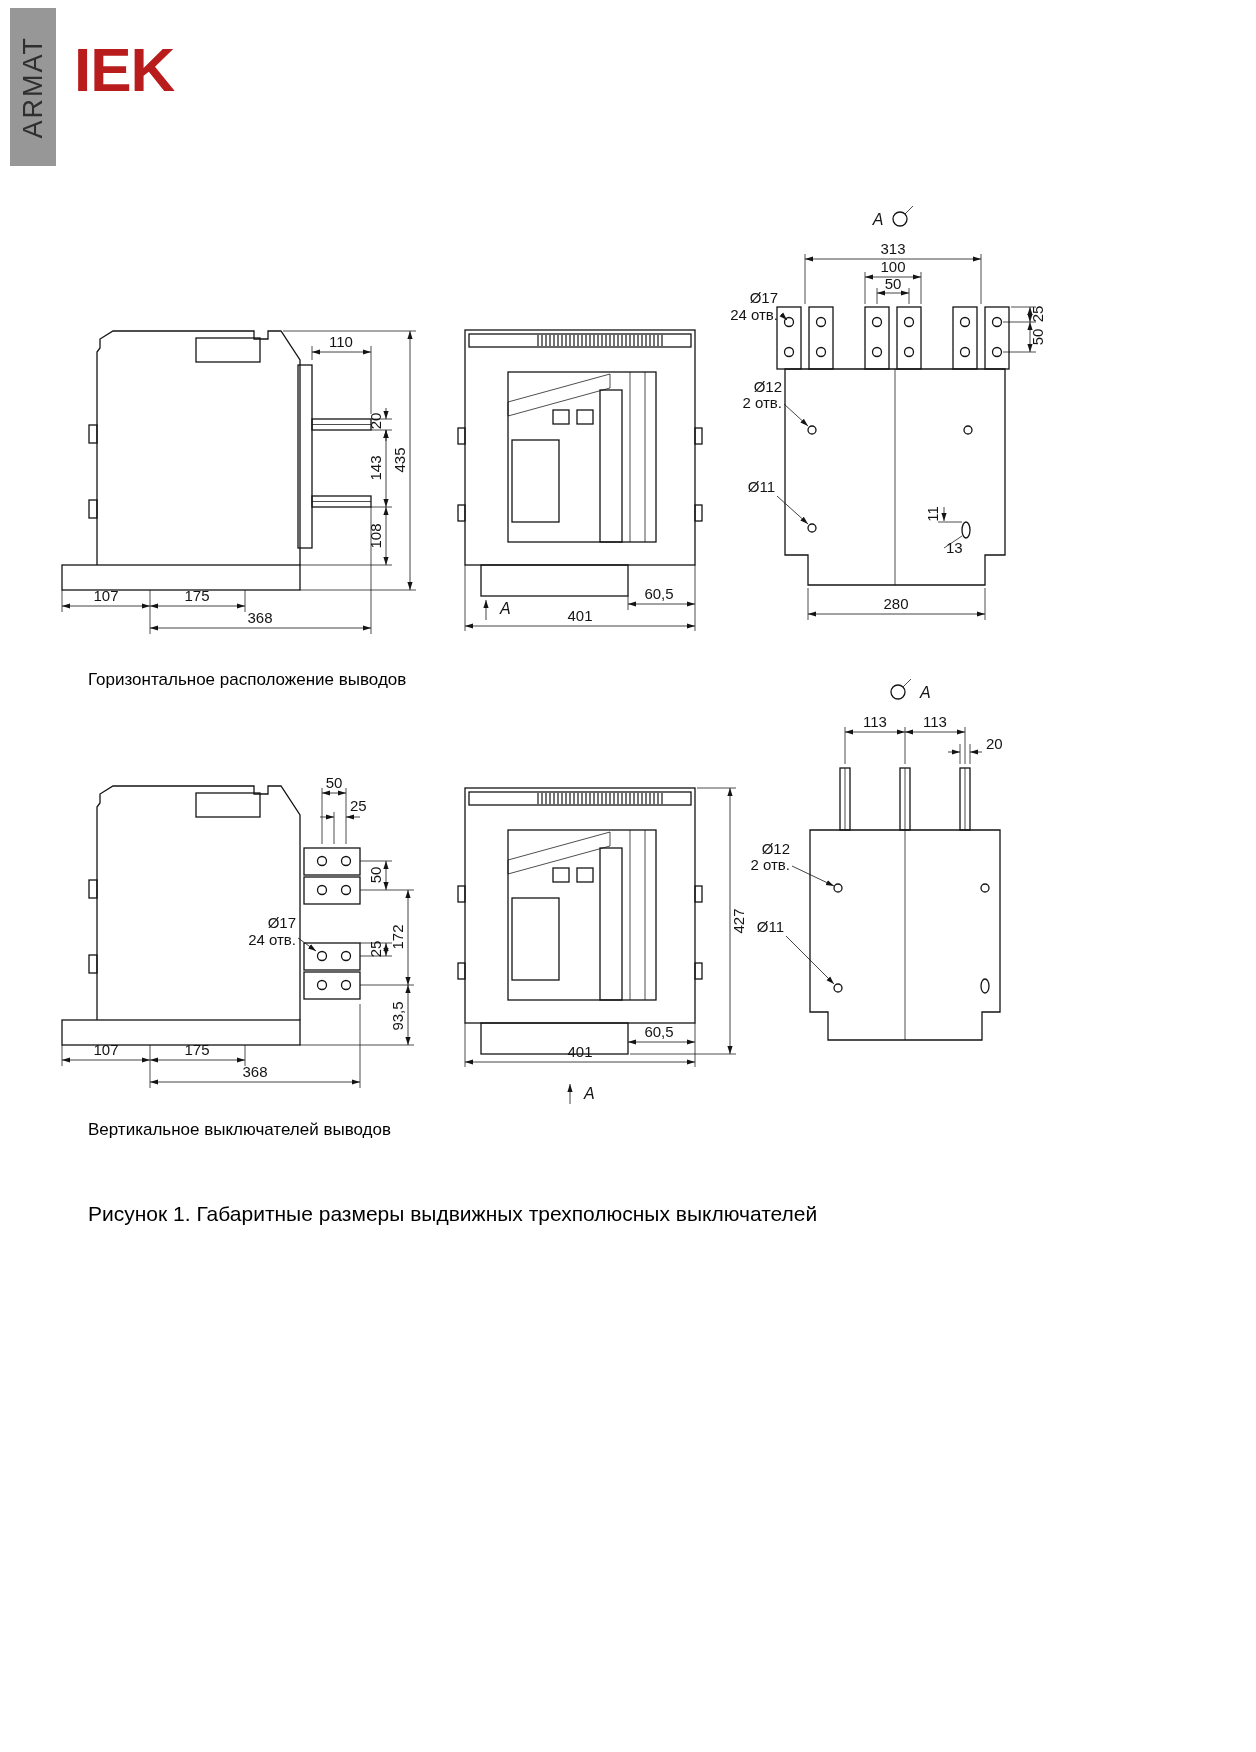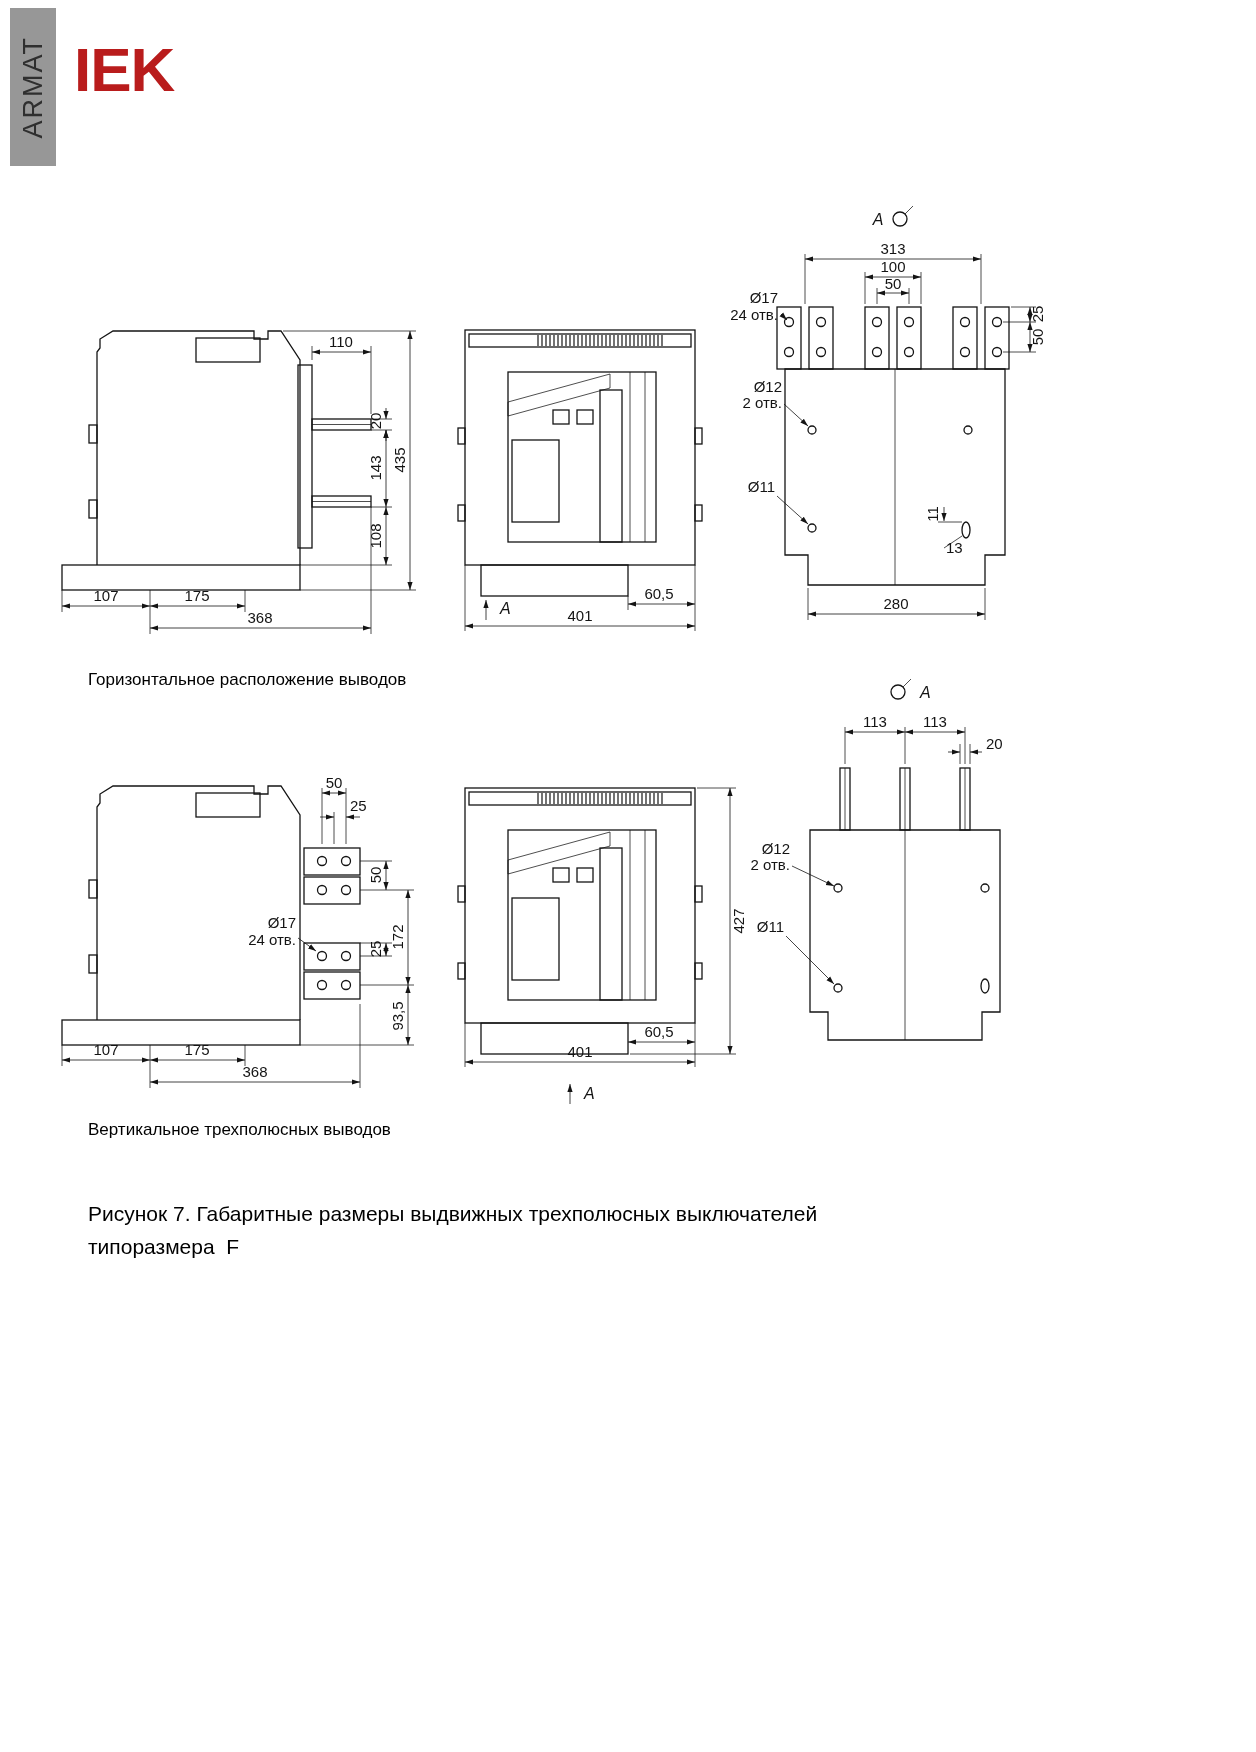--- a/index.html
+++ b/index.html
@@ -334,20 +334,19 @@
 
       <text x="790" y="854" text-anchor="end">Ø12</text>
       <text x="790" y="870" text-anchor="end">2 отв.</text>
       <line class="dim" x1="792" y1="866" x2="834" y2="886" marker-end="url(#ae)"></line>
       <text x="784" y="932" text-anchor="end">Ø11</text>
       <line class="dim" x1="786" y1="936" x2="834" y2="984" marker-end="url(#ae)"></line>
     </g>
   </svg>
 
   <div class="cap cap-h">Горизонтальное расположение выводов</div>
-  <div class="cap cap-v">Вертикальное трехполюсных выводов</div>
+  <div class="cap cap-v">Вертикальное выключателей выводов</div>
 
   <div class="figcap">
-    <div>Рисунок 7. Габаритные размеры выдвижных трехполюсных выключателей</div>
-    <div class="pre">типоразмера  F</div>
+    <div>Рисунок 1. Габаритные размеры выдвижных трехполюсных выключателей</div>
   </div>
 
 </div>
 
 </body></html>

